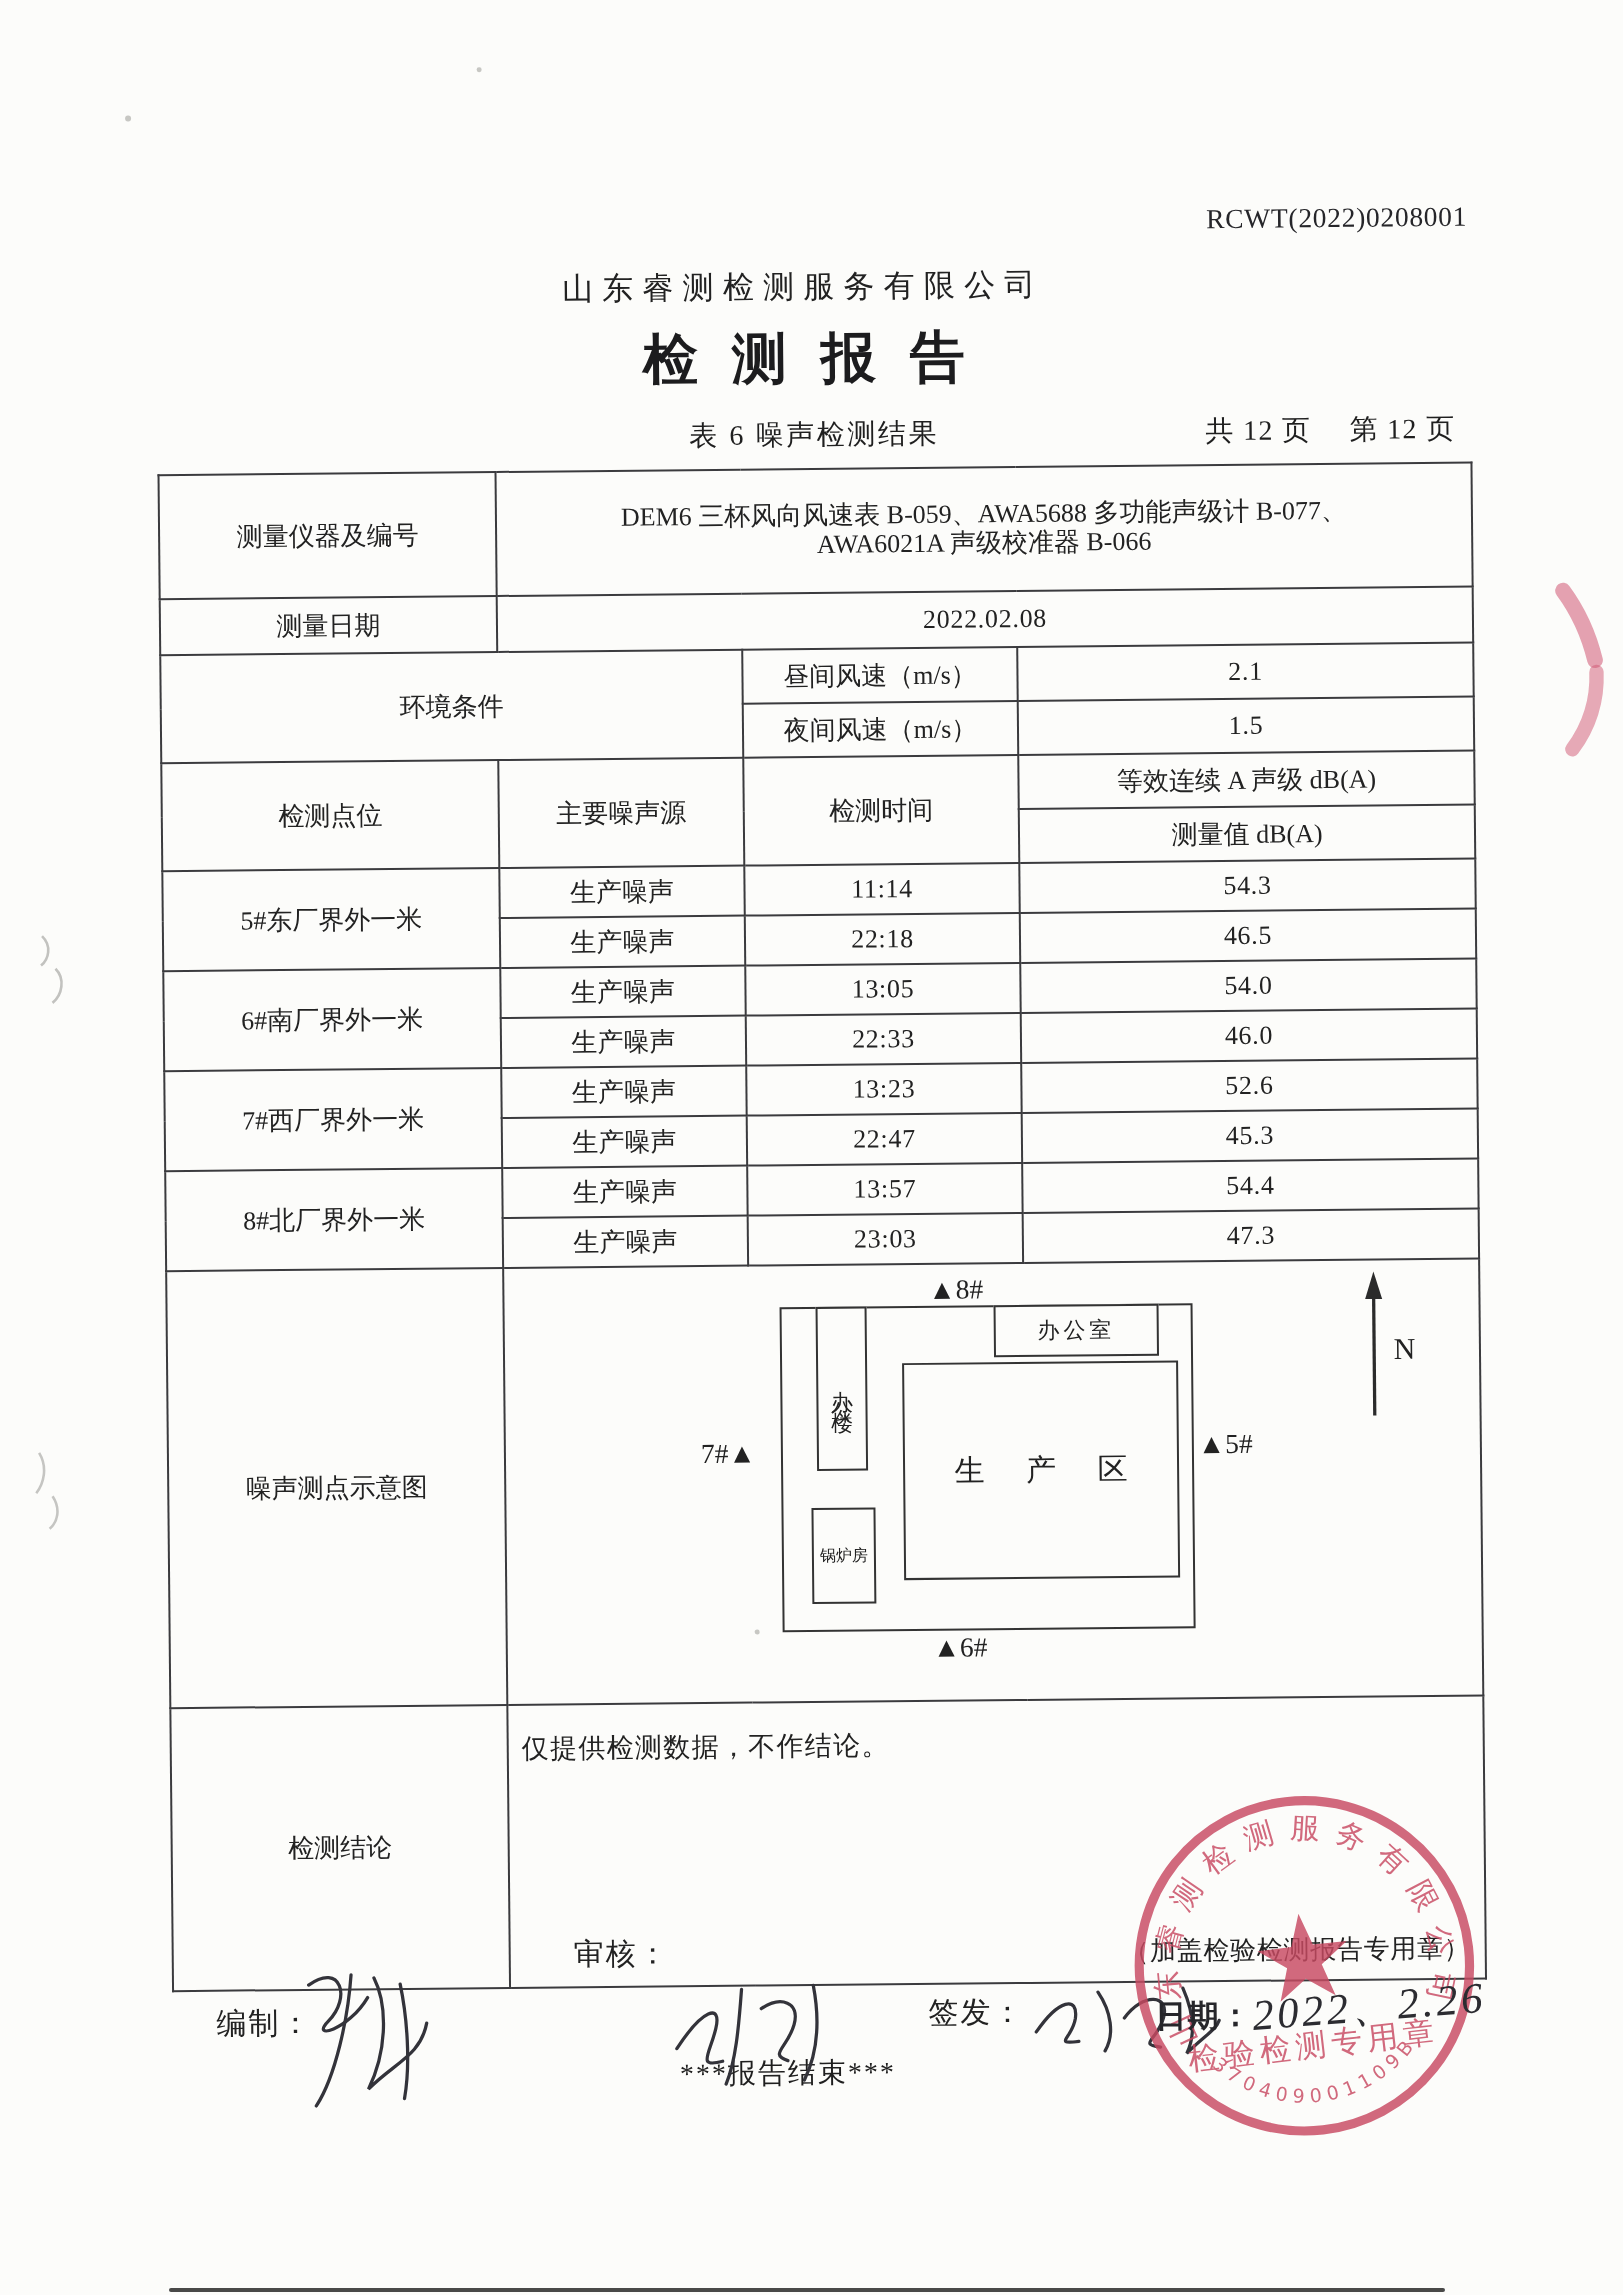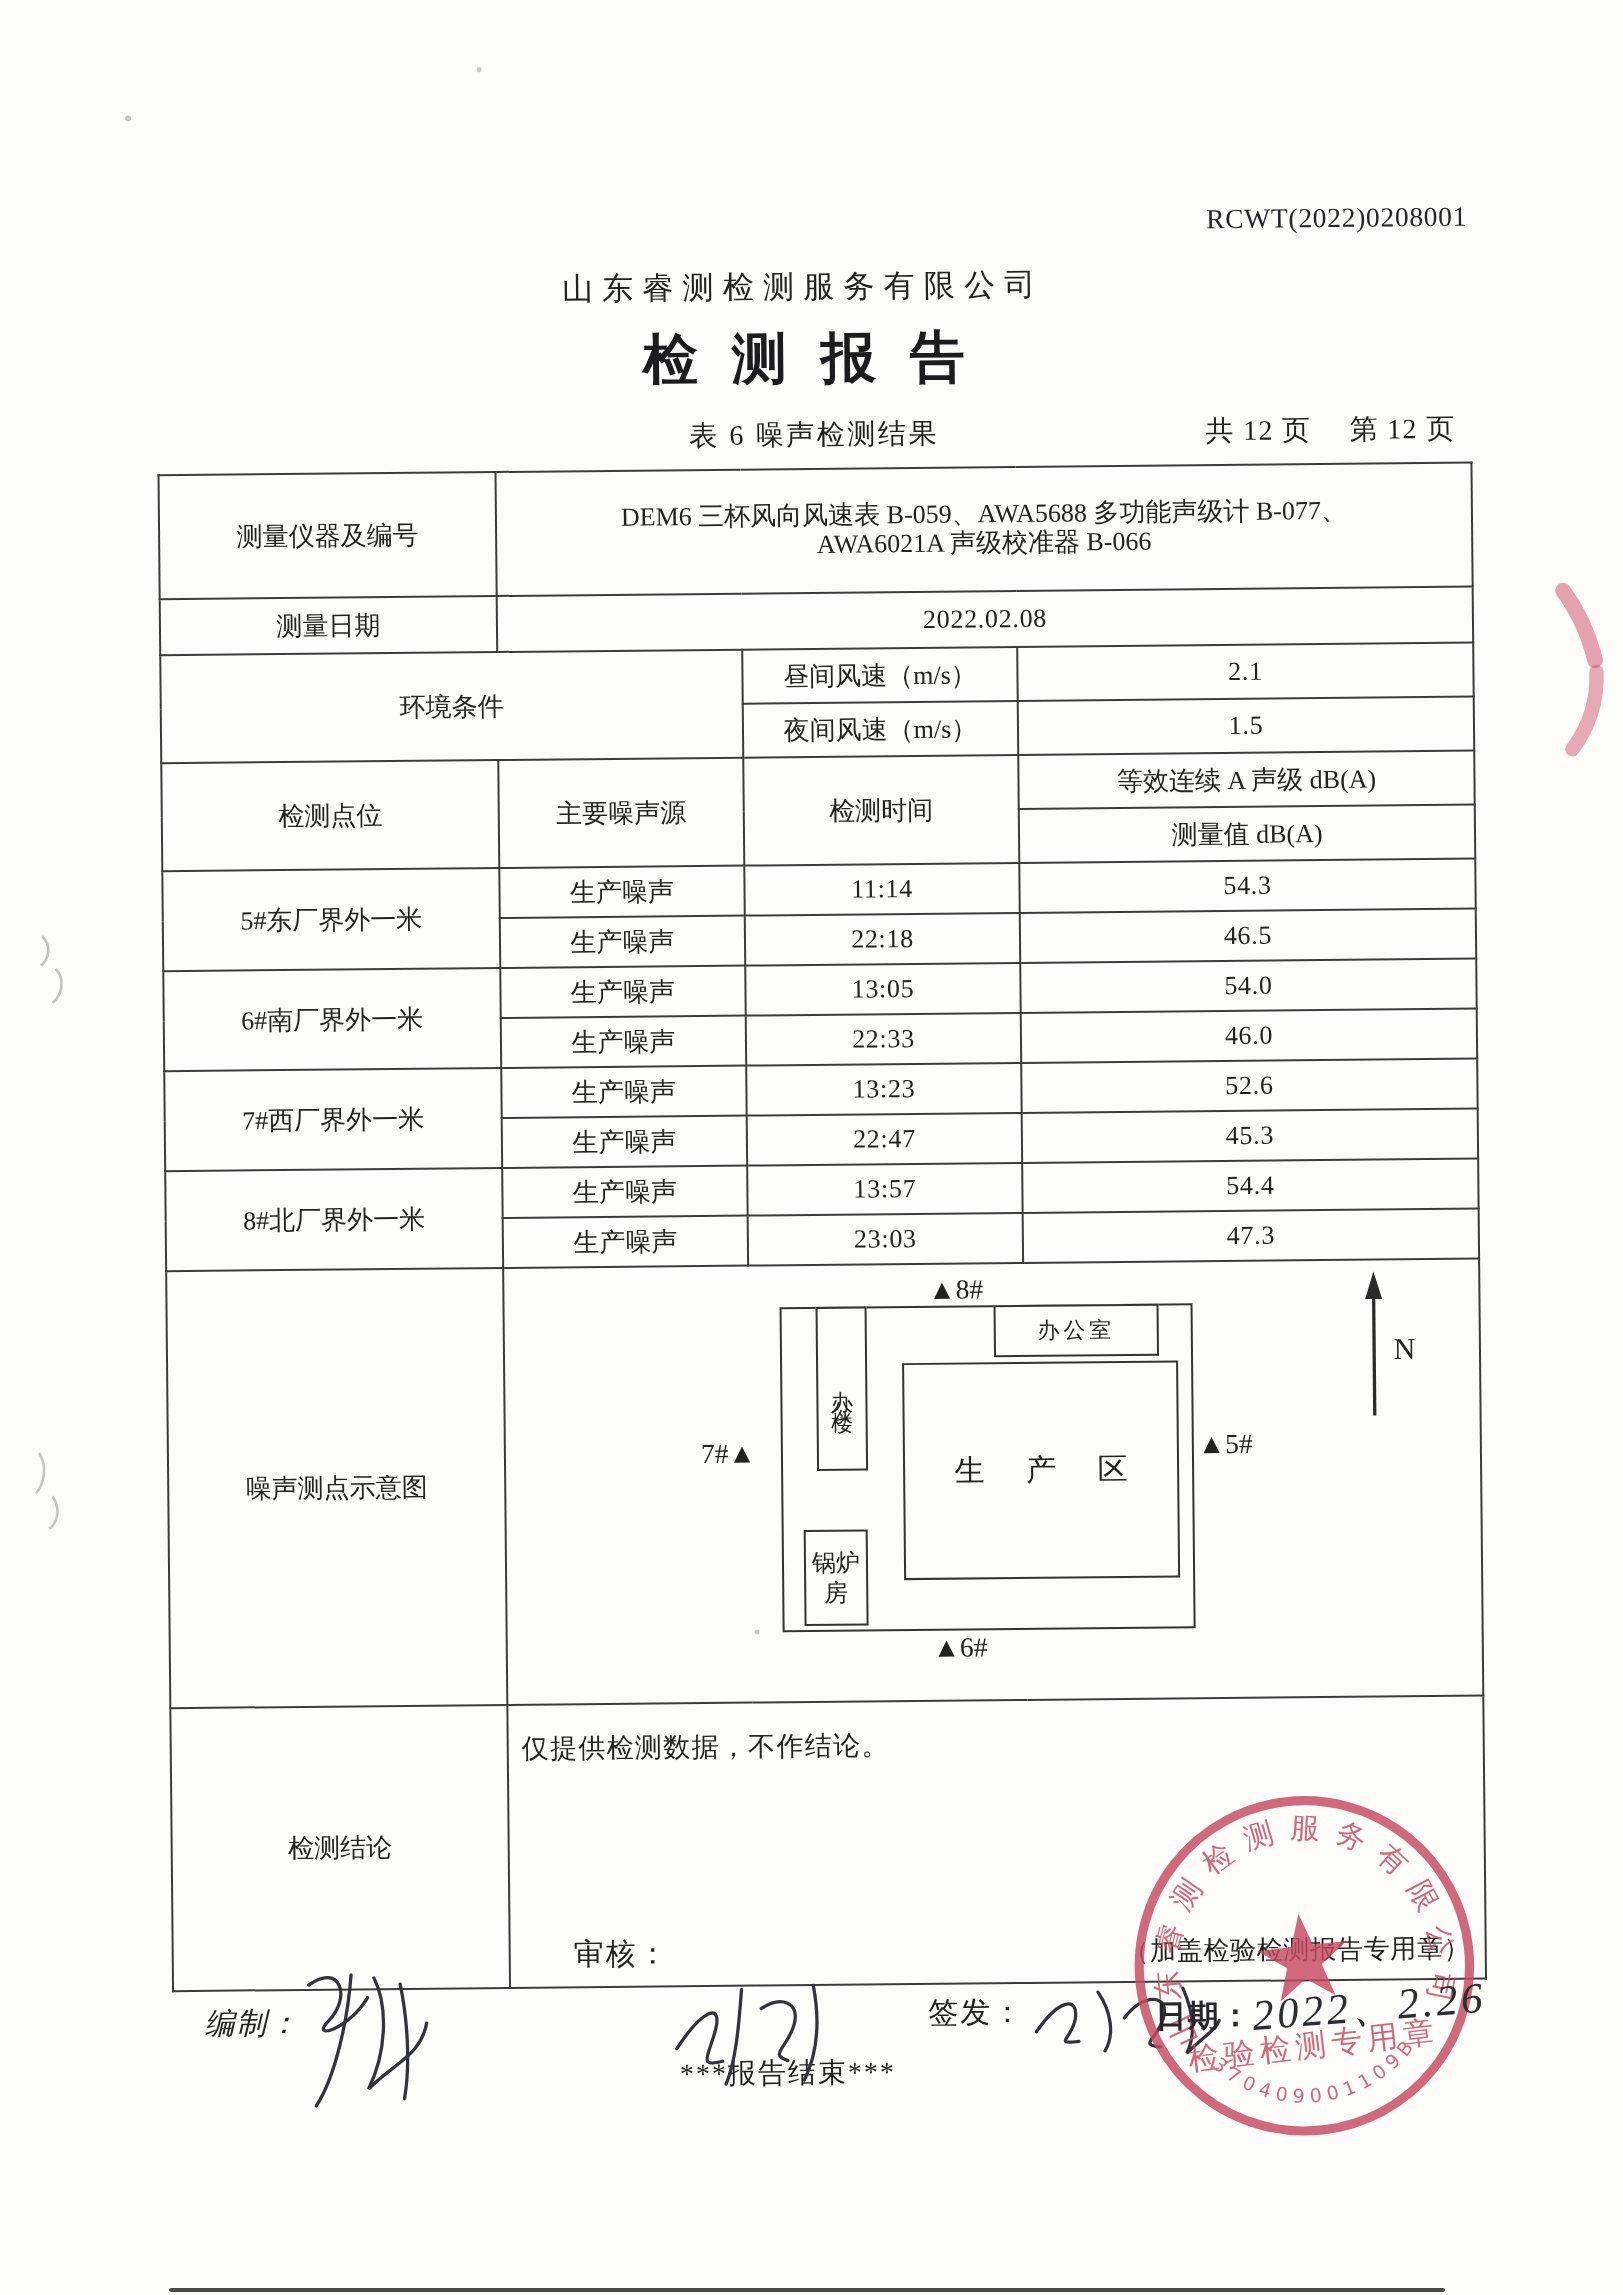--- a/index.html
+++ b/index.html
@@ -26,21 +26,21 @@
   .instr-cell div{line-height:1.1;}
 
   .diagram-wrap{position:relative;width:100%;height:435px;}
   .dbox{position:absolute;border:2px solid #333;background:#fcfcfa;}
   .dlabel{position:absolute;font-size:26px;color:#222;white-space:nowrap;}
   .outer-rect{left:275px;top:41px;width:409px;height:321px;}
   .office-building{left:311px;top:41px;width:47px;height:160px;display:flex;align-items:center;justify-content:center;}
   .office-building span{writing-mode:vertical-rl;font-size:22px;letter-spacing:10.5px;}
   .office{left:489px;top:41px;width:161px;height:48px;display:flex;align-items:center;justify-content:center;font-size:22px;letter-spacing:3.9px;}
   .production{left:397px;top:98px;width:272px;height:213px;display:flex;align-items:center;justify-content:center;font-size:30px;letter-spacing:17px;text-indent:17px;}
-  .boiler{left:297px;top:242px;width:60px;height:92px;display:flex;align-items:center;justify-content:center;font-size:24px;line-height:1.25;margin-top:22px;}
+  .boiler{left:305px;top:242px;width:60px;height:92px;display:flex;align-items:center;justify-content:center;font-size:16px;line-height:1.25;}
 
   .conclusion-wrap{position:relative;width:100%;height:281px;}
   .conclusion-text{position:absolute;left:13px;top:25px;font-size:27px;letter-spacing:1.3px;}
   .seal-note{position:absolute;right:14.4px;bottom:11.8px;font-size:26px;letter-spacing:0.7px;}
 
   .footer-label{font-size:30px;letter-spacing:2px;color:#222;}
   .end-note{left:609px;top:2054px;width:340px;text-align:center;font-size:28px;letter-spacing:2px;}
   .date-line{left:1147px;top:1987px;white-space:nowrap;z-index:30;}
   .date-label{font-size:31px;font-weight:bold;letter-spacing:1.3px;color:#26262a;}
   .date-value{display:inline-block;font-size:43px;font-style:italic;letter-spacing:3.3px;color:#2c2c31;transform:rotate(-4deg) translateY(-3.9px);}
@@ -186,21 +186,21 @@
           <td colspan="3">
             <div class="conclusion-wrap">
               <div class="conclusion-text">仅提供检测数据，不作结论。</div>
               <div class="seal-note">（加盖检验检测报告专用章）</div>
             </div>
           </td>
         </tr>
       </tbody>
     </table>
 
-    <div class="abs footer-label" style="left:196px;top:1998px;font-style:italic;">编制：</div>
+    <div class="abs footer-label" style="left:208px;top:1998px;">编制：</div>
     <svg class="sig-svg" style="left:281px;top:1954px;" width="170" height="157" viewBox="0 0 260 240">
       <path d="M30,40 C80,5 95,60 60,95 C30,125 90,110 120,60"></path>
       <path d="M95,25 C90,90 70,180 40,225"></path>
       <path d="M130,30 C150,70 150,140 120,200 C160,160 200,150 210,100"></path>
       <path d="M170,40 C180,90 185,160 175,215"></path>
     </svg>
     <div class="abs footer-label" style="left:566px;top:1932px;">审核：</div>
     <svg class="sig-svg" style="left:655px;top:1969px;" width="183" height="124" viewBox="0 0 280 190">
       <path d="M20,120 C60,60 90,50 80,90 C70,130 50,150 90,140"></path>
       <path d="M120,30 C115,90 110,140 95,175"></path>

